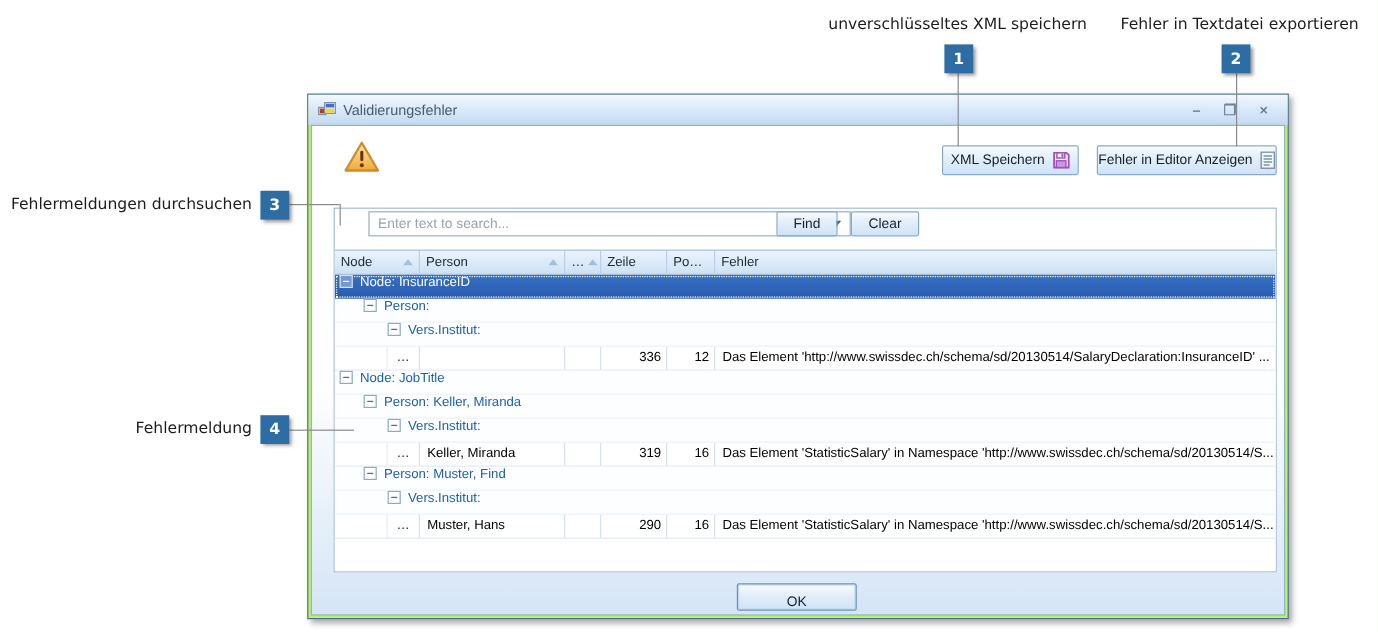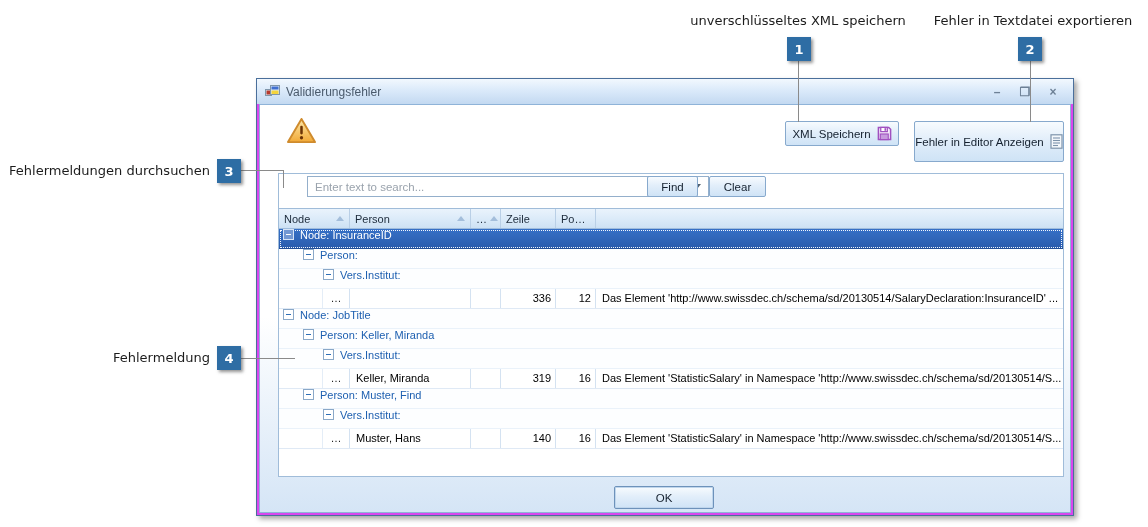--- a/index.html
+++ b/index.html
@@ -10,41 +10,41 @@
   .ann-label { position:absolute; font-family:"DejaVu Sans", sans-serif; font-size:13px; color:#1c1c1c; white-space:nowrap; }
   .ann-box { position:absolute; width:24px; height:24px; background:#2e6da4; color:#fff;
     font-family:"DejaVu Sans", sans-serif; font-size:13px; font-weight:bold;
     display:flex; align-items:center; justify-content:center;
     box-shadow:2px 2px 3px rgba(60,60,60,.55); z-index:30; }
   .ann-vline, .ann-hline { position:absolute; background:#8a8a8a; z-index:25; }
   .ann-vline { width:1px; } .ann-hline { height:1px; }
 
   
   .dialog { position:absolute; left:256px; top:78px; width:818px; height:438px;
-    border:1px solid #4a6f9b; background:#d946ef;
+    border:1px solid #4a6f9b; background:#bef264;
     box-shadow:3px 3px 5px rgba(0,0,0,.35); z-index:10; }
   .titlebar { height:25px; background:linear-gradient(#f2f8fe, #dbeafa 45%, #c3d9f1);
     display:flex; align-items:center; padding:0 8px; }
   .title-icon { width:15px; height:14px; }
   .title-text { font-size:12px; color:#4a5a6c; margin-left:6px; flex:1; }
   .win-controls { display:flex; align-items:center; gap:4px; }
   .win-btn { width:24px; text-align:center; color:#6e8196; font-size:12px; font-weight:bold; cursor:default; }
   .client { position:absolute; left:2px; right:2px; top:25px; bottom:2px;
     border:1px solid #8fb3d8; background:linear-gradient(#ffffff 52%, #d5e5f6); }
 
   
   .warn-icon { position:absolute; left:26px; top:12px; width:31px; height:28px; }
   .msg-text { position:absolute; left:66px; top:24px; font-size:12px; color:#000; }
 
   
   .btn { background:linear-gradient(#f7fbfe, #e2eefa 45%, #cfe3f6);
     border:1px solid #87a9cd; border-radius:2px; font-size:11.5px; color:#14202e;
     display:flex; align-items:center; justify-content:center; gap:6px; cursor:default; }
   .btn-xml { position:absolute; left:525px; top:16px; width:114px; height:25px; }
-  .btn-editor { position:absolute; left:654px; top:16px; width:150px; height:41px; }
+  .btn-editor { position:absolute; left:654px; top:16px; width:150px; height:25px; }
 
   
   .panel { position:absolute; left:18px; top:68px; width:786px; height:304px;
     background:#ffffff; border:1px solid #a0bcd9; }
   .combo { position:absolute; left:8px; top:2px; width:402px; height:21px; background:#fff;
     border:1px solid #94afcb; display:flex; align-items:center; padding:0 7px;margin-left:20px; }
   .combo-placeholder { flex:1; font-size:11.5px; color:#9aa3ad; }
   .combo-arrow { width:0; height:0; border-left:4px solid transparent; border-right:4px solid transparent;
     border-top:5px solid #4e5e6e; }
   .btn-find { position:absolute; left:368px; top:2px; width:51px; height:21px; }
@@ -80,21 +80,21 @@
   .dcell.indent { width:44px; border-right:1px solid #e4edf7; }
   .dcell.nodeval { width:27px; text-align:center; color:#222; }
   .dcell.person { width:121px; padding-left:6px; }
   .dcell.dots { width:30px; }
   .dcell.zeile { width:55px; text-align:right; }
   .dcell.po { width:40px; text-align:right; }
   .dcell.fehler { flex:1; border-right:none; padding-left:6px; }
 
   
   .btn-ok { position:absolute; left:354px; top:381px; width:100px; height:23px;
-    border:1px solid #6d92bb; box-shadow:0 0 0 1px #c0d6ec inset; }
+    border:1px solid #6d92bb; box-shadow:0 0 0 1px #c0d6ec inset;align-items:flex-end; }
 </style>
 </head>
 <body>
 
 <div class="ann-label" style="left:678px; top:13px; width:240px; text-align:center;">unverschlüsseltes XML speichern</div>
 <div class="ann-label" style="left:918px; top:13px; width:230px; text-align:center;">Fehler in Textdatei exportieren</div>
 <div class="ann-label" style="left:8px; top:163px; width:202px; text-align:right;">Fehlermeldungen durchsuchen</div>
 <div class="ann-label" style="left:8px; top:350px; width:202px; text-align:right;">Fehlermeldung</div>
 
 <div class="ann-box" style="left:787px; top:37px;">1</div>
@@ -184,20 +184,23 @@
             <div class="hcell c2">
               <span>…</span>
               <i class="sort-arrow"></i>
             </div>
             <div class="hcell c3">
               <span>Zeile</span>
             </div>
             <div class="hcell c4">
               <span>Po…</span>
             </div>
+            <div class="hcell c5">
+              <span>Fehler</span>
+            </div>
           </div>
         <div class="gbody">
             <div class="grow lvl0 sel">
               <span class="minus"></span>
               <span class="glabel">Node: InsuranceID</span>
             </div>
             <div class="grow lvl1">
               <span class="minus"></span>
               <span class="glabel">Person:</span>
             </div>
@@ -241,21 +244,21 @@
             </div>
             <div class="grow lvl2">
               <span class="minus"></span>
               <span class="glabel">Vers.Institut:</span>
             </div>
             <div class="drow">
               <div class="dcell indent"></div>
               <div class="dcell nodeval">…</div>
               <div class="dcell person">Muster, Hans</div>
               <div class="dcell dots"></div>
-              <div class="dcell zeile">140</div>
+              <div class="dcell zeile">290</div>
               <div class="dcell po">16</div>
               <div class="dcell fehler">Das Element 'StatisticSalary' in Namespace 'http://www.swissdec.ch/schema/sd/20130514/S...</div>
             </div>
           </div>
       </div>
     </div>
 
     <div class="btn btn-ok">
       <span>OK</span>
     </div>

